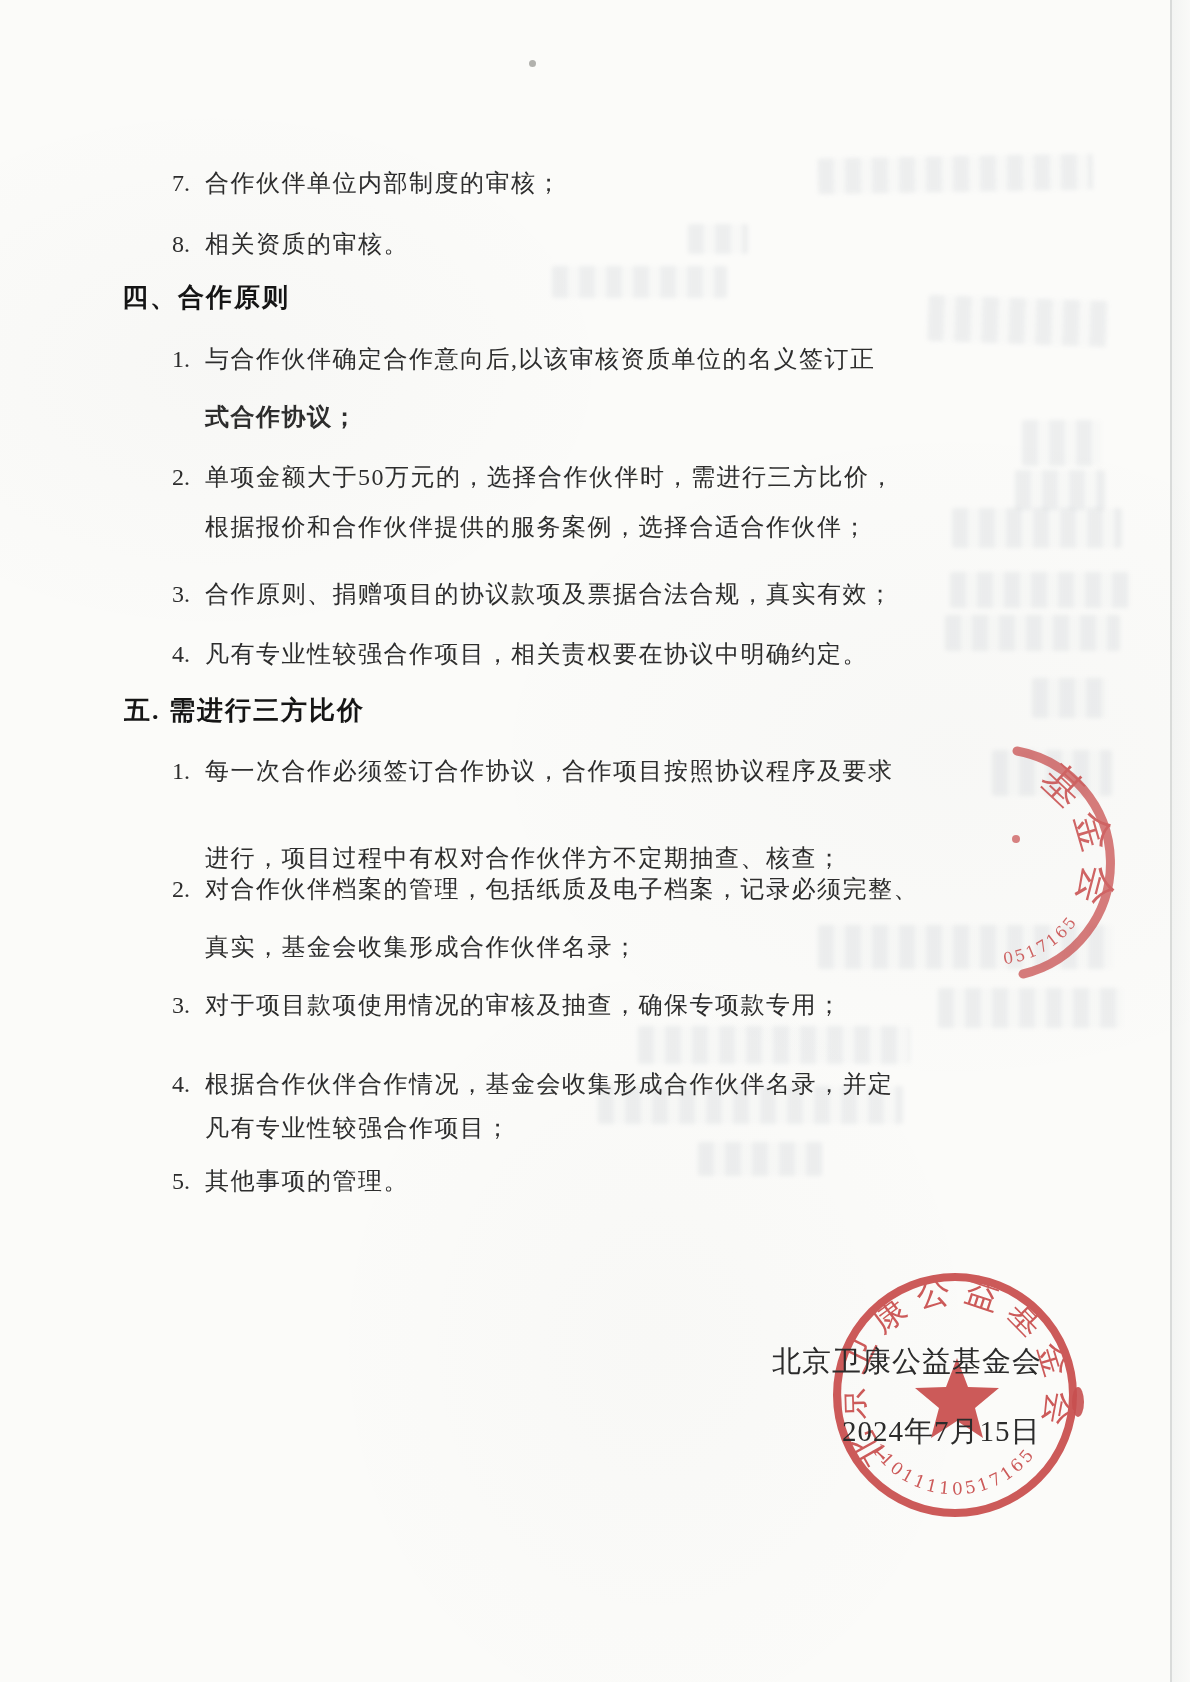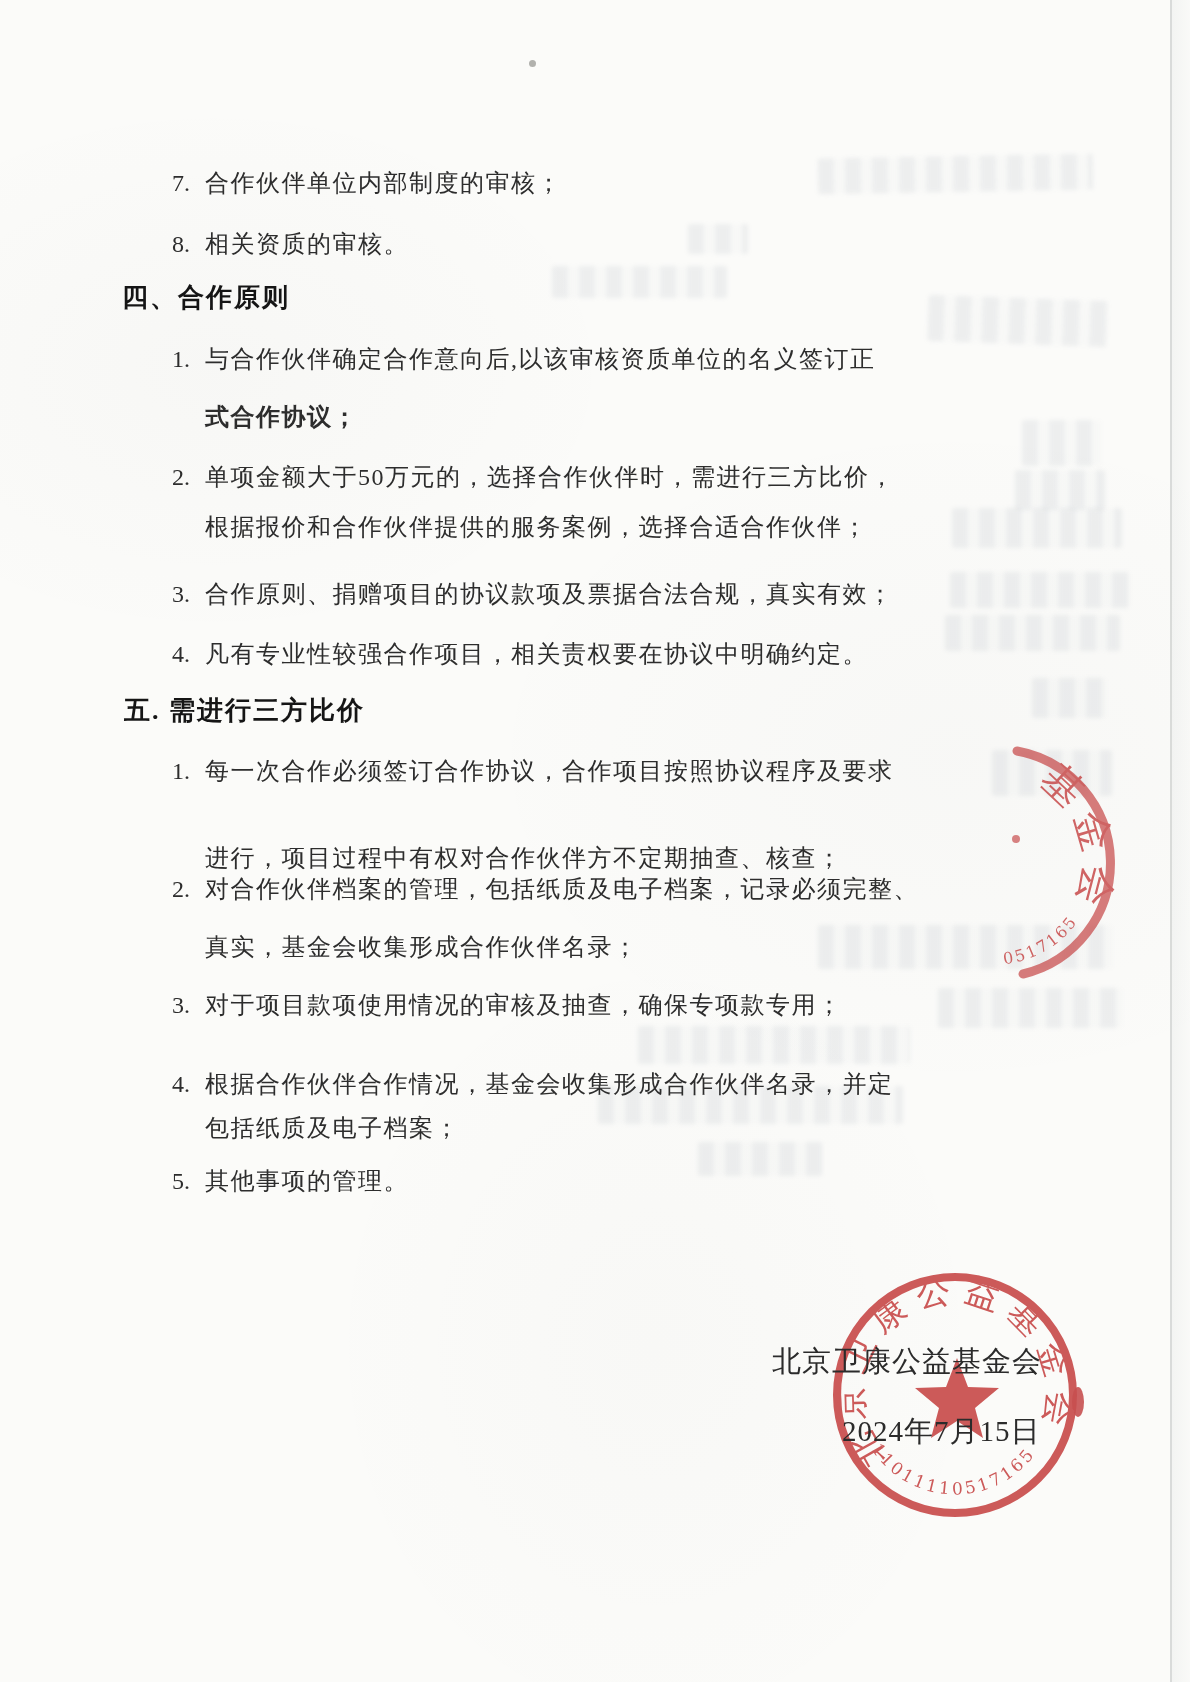--- a/index.html
+++ b/index.html
@@ -143,19 +143,19 @@
   <div class="bodyline" style="left:172px;top:636px;"><span class="num">4.</span><span>凡有专业性较强合作项目，相关责权要在协议中明确约定。</span></div>
 
   <div class="heading" style="left:124px;top:692px;">五. 需进行三方比价</div>
 
   <div class="bodyline" style="left:172px;top:753px;"><span class="num">1.</span><span>每一次合作必须签订合作协议，合作项目按照协议程序及要求</span></div>
   <div class="bodyline" style="left:205px;top:812px;margin-top:28px;">进行，项目过程中有权对合作伙伴方不定期抽查、核查；</div>
   <div class="bodyline" style="left:172px;top:871px;"><span class="num">2.</span><span>对合作伙伴档案的管理，包括纸质及电子档案，记录必须完整、</span></div>
   <div class="bodyline" style="left:205px;top:929px;">真实，基金会收集形成合作伙伴名录；</div>
   <div class="bodyline" style="left:172px;top:987px;"><span class="num">3.</span><span>对于项目款项使用情况的审核及抽查，确保专项款专用；</span></div>
   <div class="bodyline" style="left:172px;top:1046px;margin-top:20px;"><span class="num">4.</span><span>根据合作伙伴合作情况，基金会收集形成合作伙伴名录，并定</span></div>
-  <div class="bodyline" style="left:205px;top:1110px;">包括纸质及电子档案；</div>
+  <div class="bodyline" style="left:205px;top:1110px;">凡有专业性较强合作项目；</div>
   <div class="bodyline" style="left:172px;top:1163px;"><span class="num">5.</span><span>其他事项的管理。</span></div>
 
   <div class="sig" style="left:772px;top:1342px;">北京卫康公益基金会</div>
   <div class="sig" style="left:842px;top:1412px;">2024年7月15日</div>
 
 </div>
 
 </body></html>

